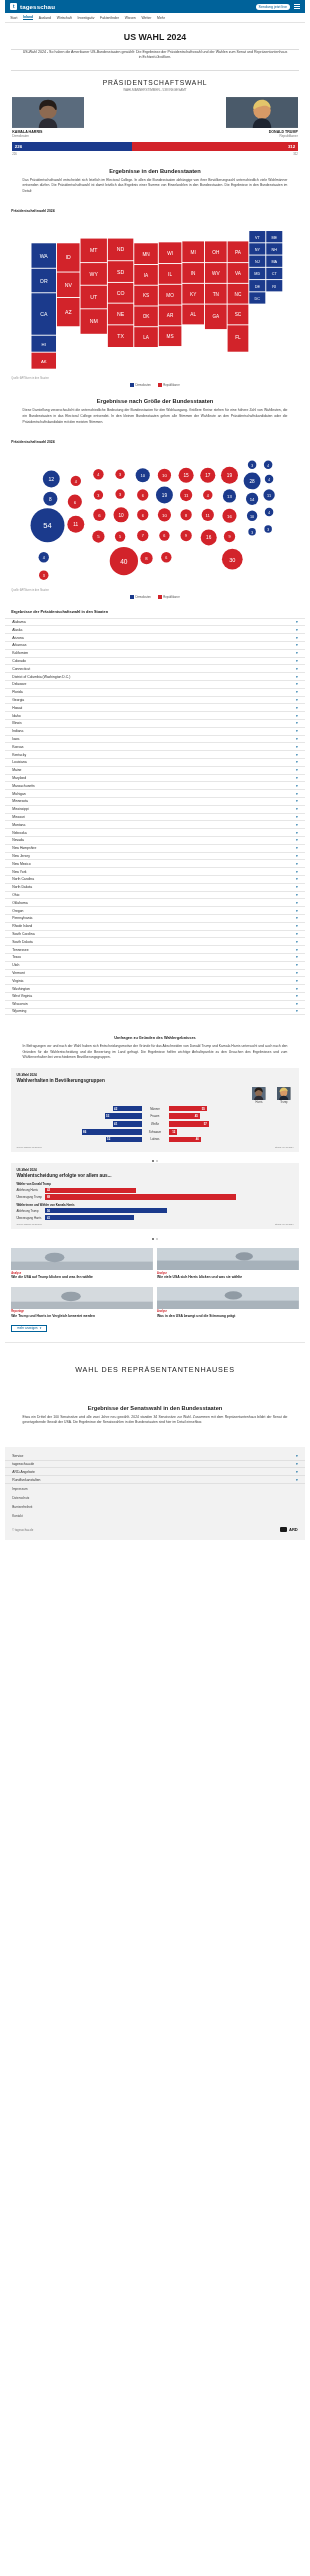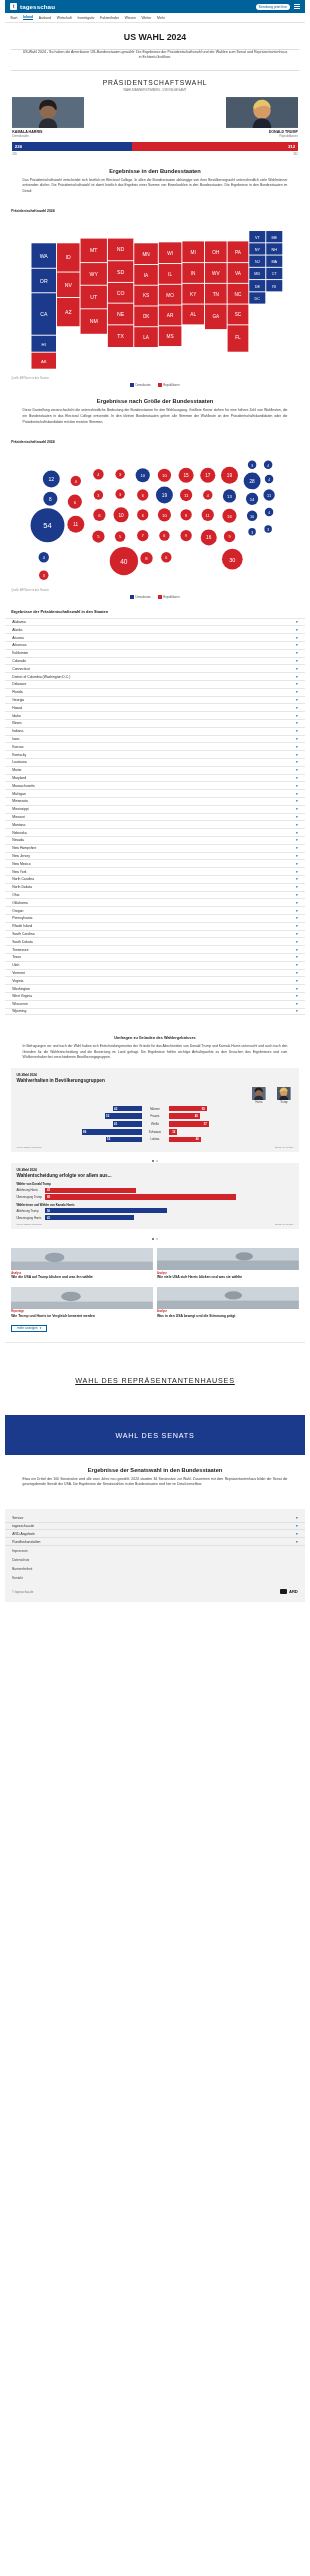--- a/index.html
+++ b/index.html
@@ -139,21 +139,21 @@
   .tz-img { width:100%; height:22px; background:#d7d7d7; position:relative; }
   .tz-tag { font-size:2.6px; color:#d2232a; font-weight:bold; margin-top:1.6px; }
   .tz-txt { font-size:3.4px; font-weight:bold; line-height:1.35; margin-top:0.5px; color:#1a1a1a; }
   .more-btn {
     margin:6.2px 6.2px 0; border:0.5px solid #00629a; color:#00629a; font-size:3.1px;
     height:7.2px; display:flex; align-items:center; justify-content:center; gap:2.1px; width:36px;
   }
 
   
   .big-band { text-align:center; padding:17.6px 0 15.5px; border-top:0.5px solid #e6e6e6; margin-top:10.3px; }
-  .big-band h2 { margin:15px; font-size:7.2px; letter-spacing:0.8px; font-weight:normal;text-decoration:underline; }
+  .big-band h2 { margin:4px; font-size:7.2px; letter-spacing:0.8px; font-weight:normal; }
   .band-blue { background:#1b3a8c; color:#fff; padding:15.5px 0; text-align:center; margin-top:0; }
   .band-blue h2 { margin:0; font-size:7.2px; letter-spacing:0.8px; font-weight:normal; }
 
   
   .footer { background:#f2f2f2; margin-top:13.4px; padding:6.2px 0 0; }
   .f-item { border-bottom:0.5px solid #e0e0e0; height:7.8px; display:flex; align-items:center;
             justify-content:space-between; padding:0 7.2px; font-size:3.4px; color:#333; }
   .f-link { padding:2.6px 7.2px; font-size:3.1px; color:#444; }
   .f-bottom { display:flex; justify-content:space-between; align-items:center; padding:6.2px 7.2px 8.3px; }
   .f-copy { font-size:2.8px; color:#777; }
@@ -900,23 +900,20 @@
 
   <div class="more-btn">
     <span>mehr anzeigen</span>
     <span>▾</span>
   </div>
 
   <div class="big-band">
     <h2>WAHL DES REPRÄSENTANTENHAUSES</h2>
   </div>
 
-  <div class="band-blue">
-    <h2>WAHL DES SENATS</h2>
-  </div>
 
   <div class="sub-title">Ergebnisse der Senatswahl in den Bundesstaaten</div>
   <div class="sub-text">Etwa ein Drittel der 100 Senatssitze wird alle zwei Jahre neu gewählt. 2024 standen 34 Senatssitze zur Wahl. Zusammen mit dem Repräsentantenhaus bildet der Senat die gesetzgebende Gewalt der USA. Die Ergebnisse der Senatswahlen in den Bundesstaaten sind hier im Detail einsehbar.</div>
 
 
   <div class="footer">
     <div id="footer-items">
         <div class="f-item">
           <span>Service</span>
           <span class="chev">▾</span>

